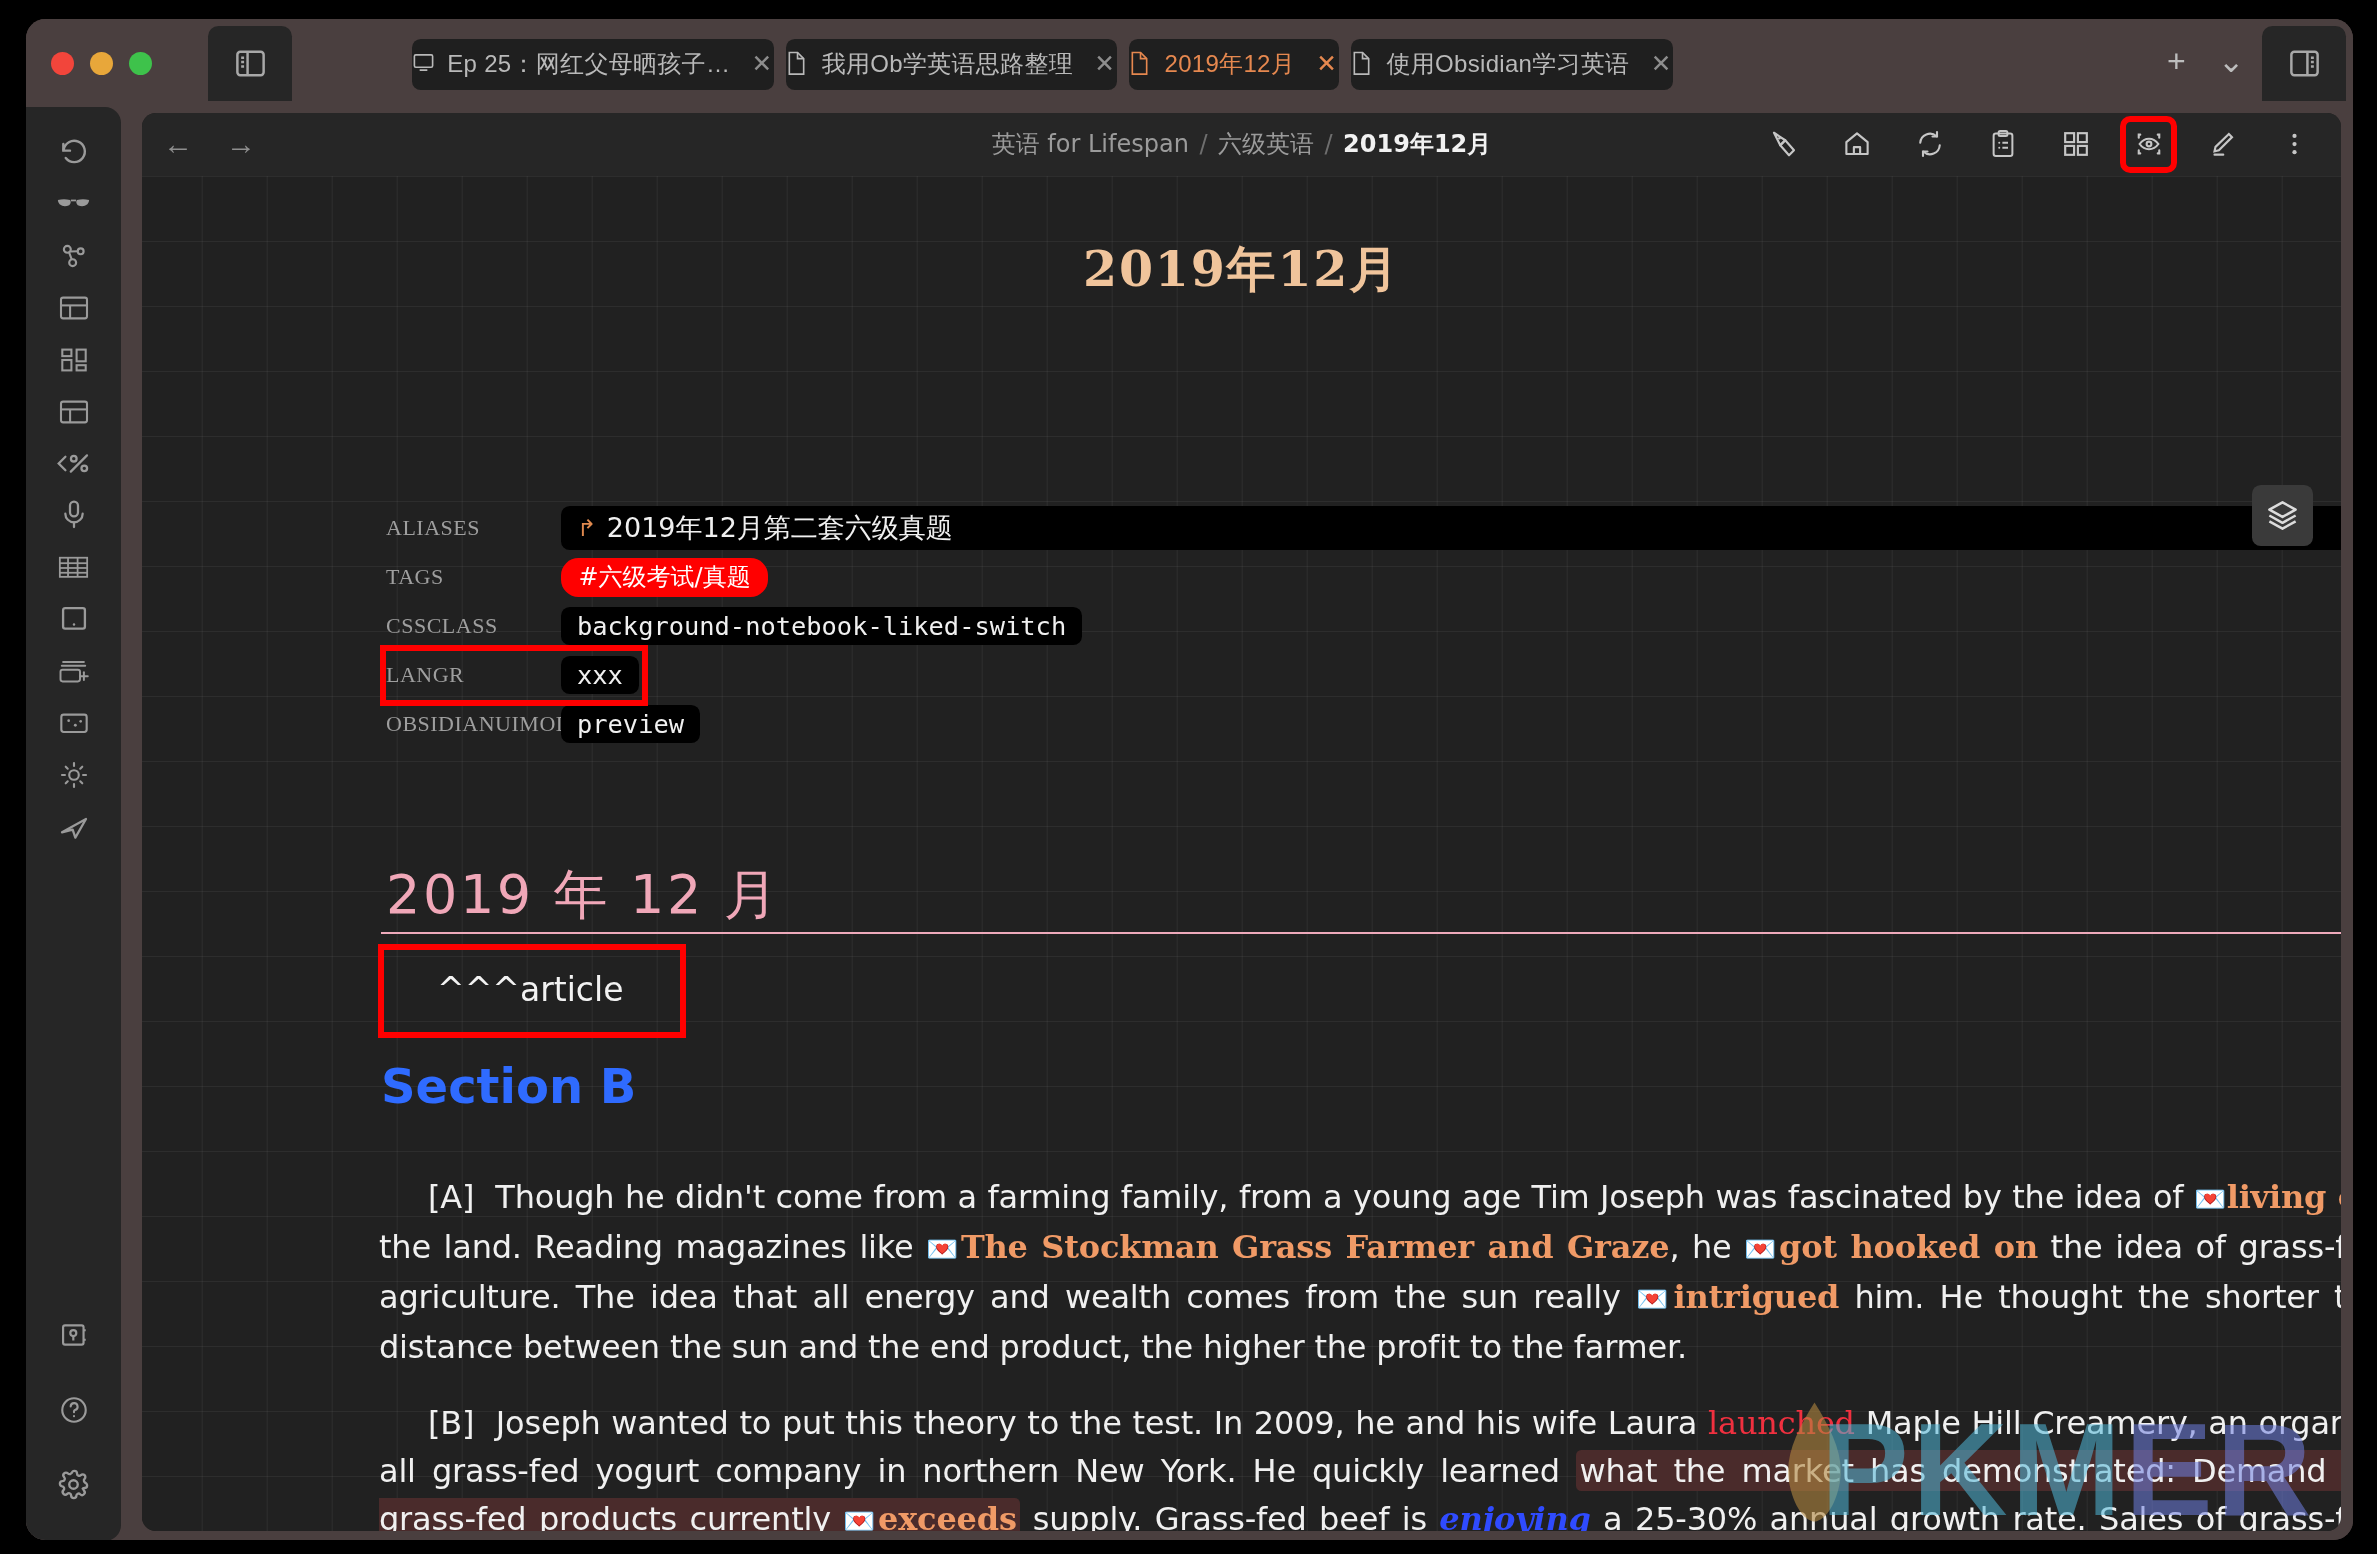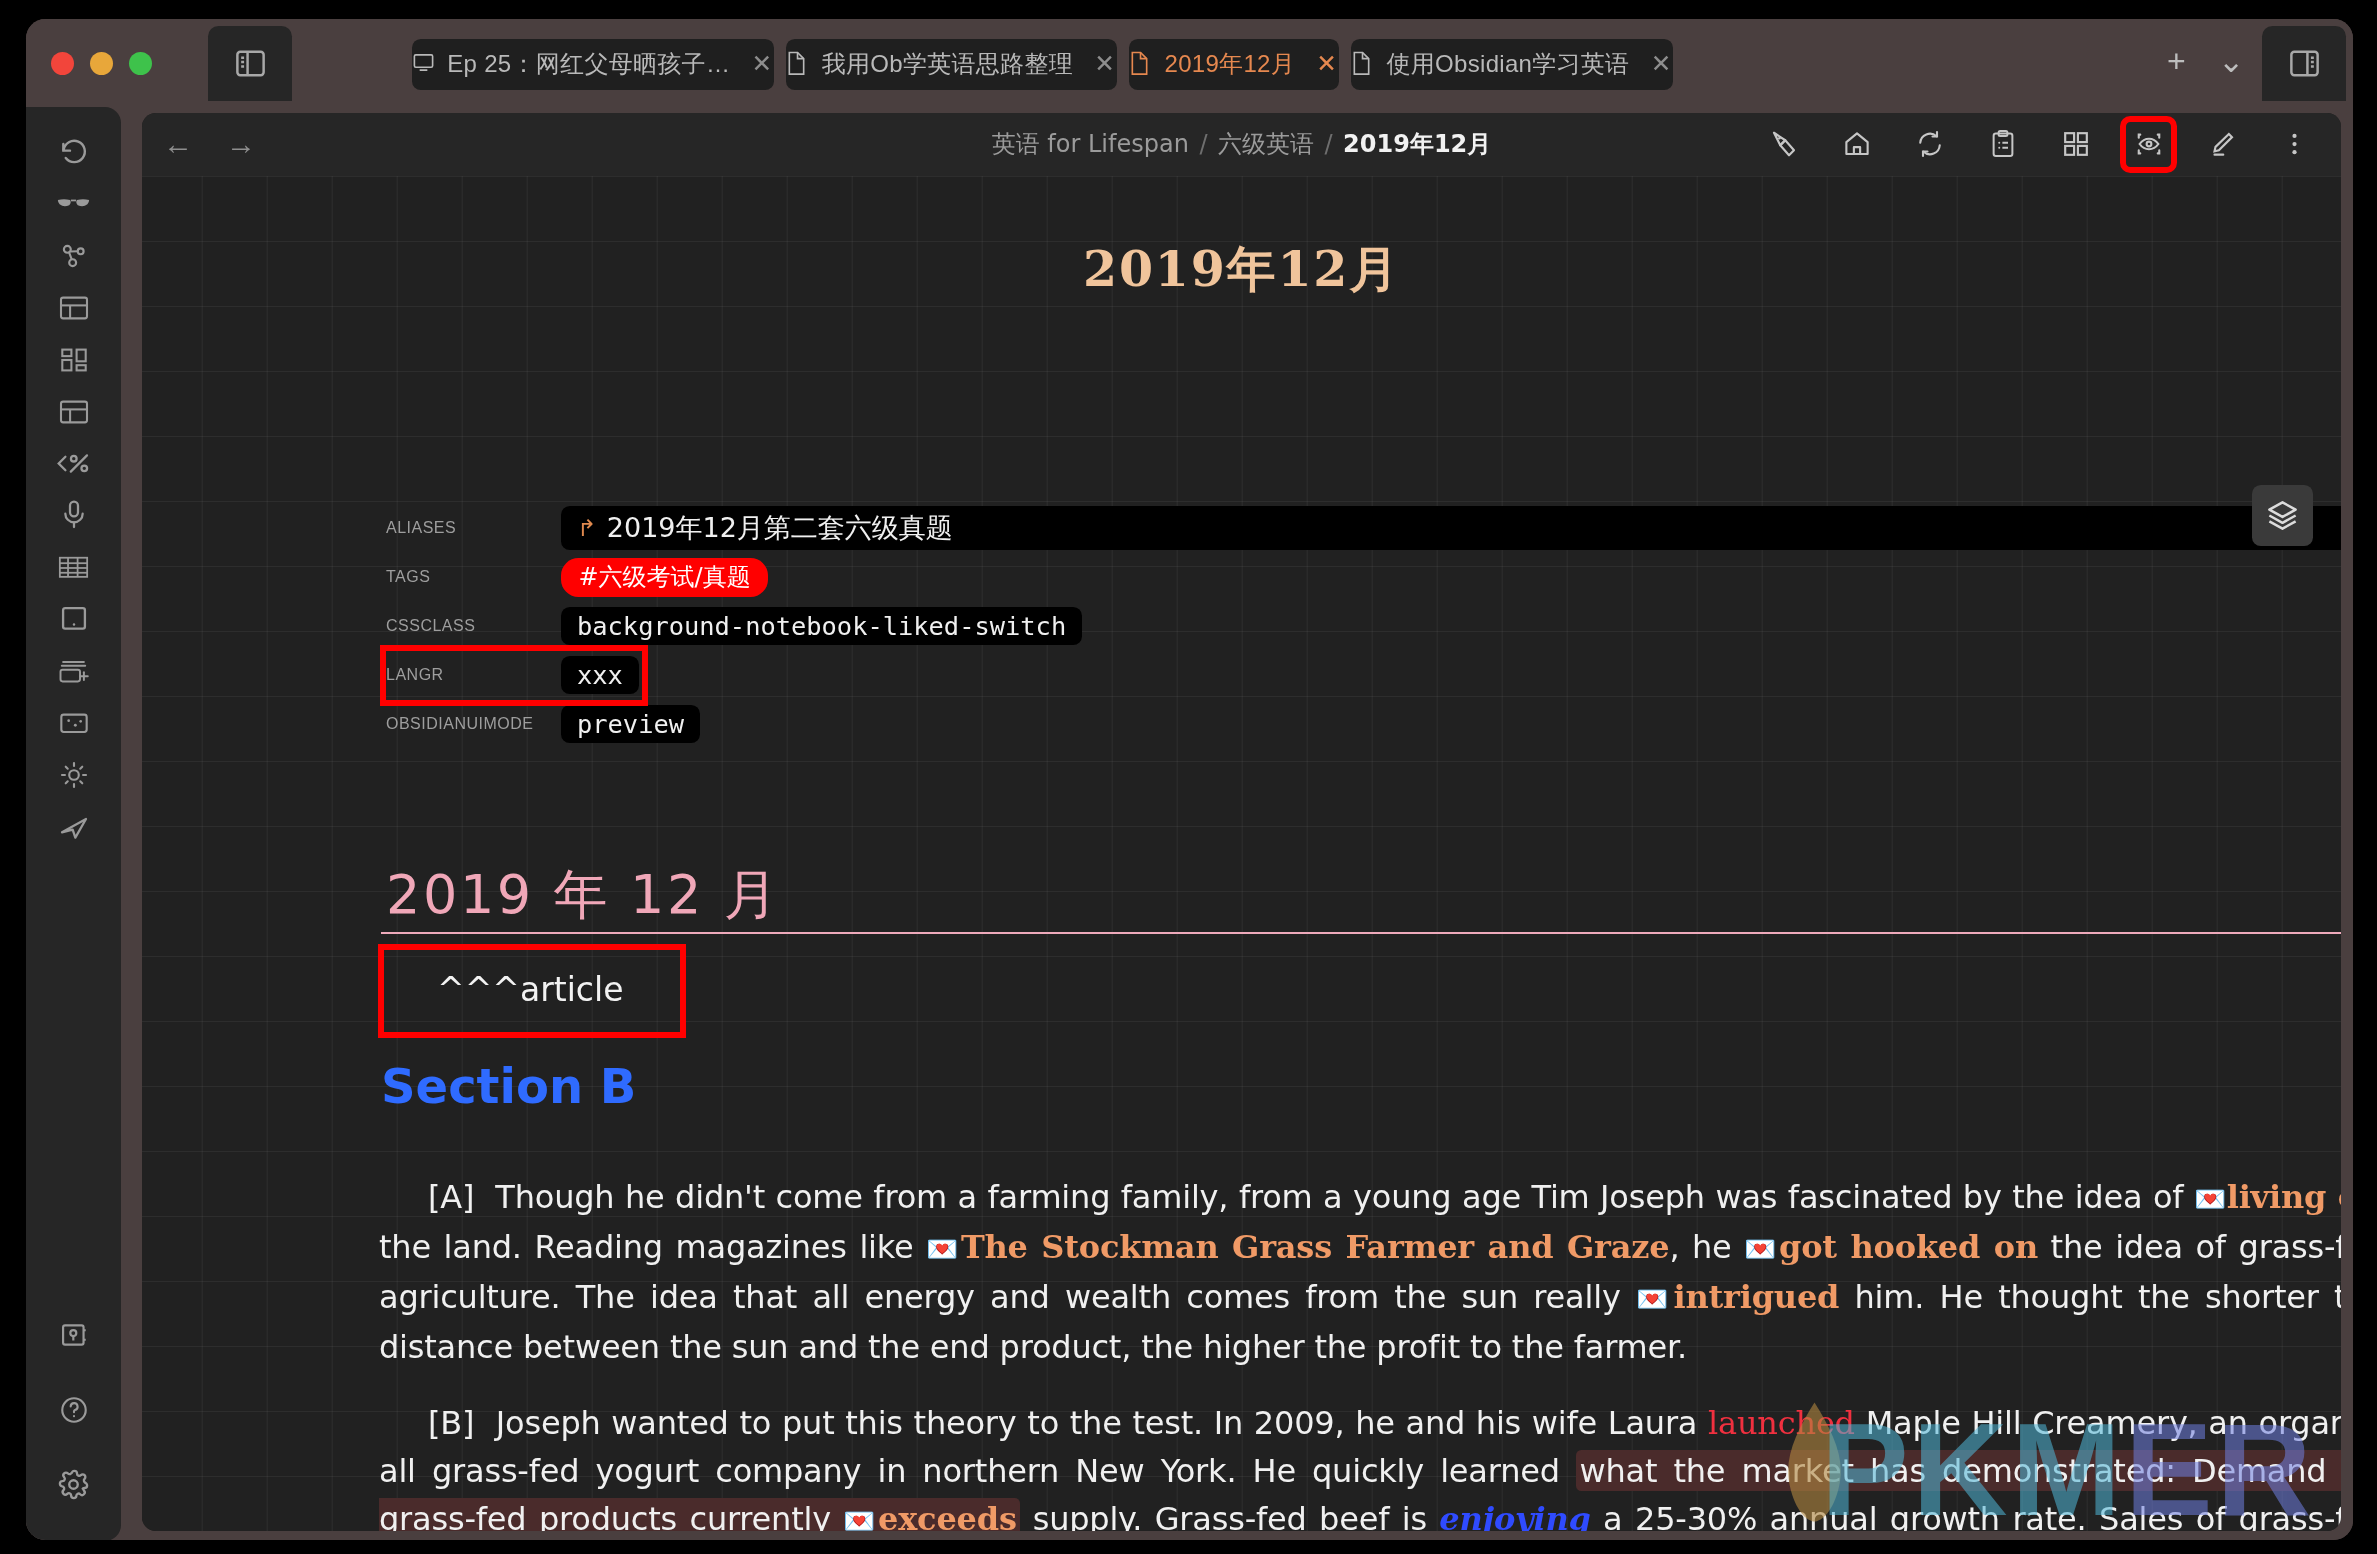--- a/index.html
+++ b/index.html
@@ -181,23 +181,23 @@
     border-radius: 7px;
   }
   .prop-row {
     display: flex; align-items: center;
     height: 49px;
     margin-bottom: 0;
   }
   .prop-key {
     width: 175px; flex: none;
     color: #9e9e9e;
-    font-size: 16px;
+    font-size: 22px;
     letter-spacing: 0.5px;
-    font-family: Liberation Sans, sans-serif;
+    font-family: Liberation Serif, serif;
   }
   .prop-key.wide { width: 175px; }
   .prop-val { display: flex; align-items: center; }
   .chip {
     background: #000;
     border-radius: 8.8px;
     padding: 4.4px 16px;
     color: #f0f0f0;
     font-size: 27px;
     display: inline-flex; align-items: center; gap: 10.5px;

